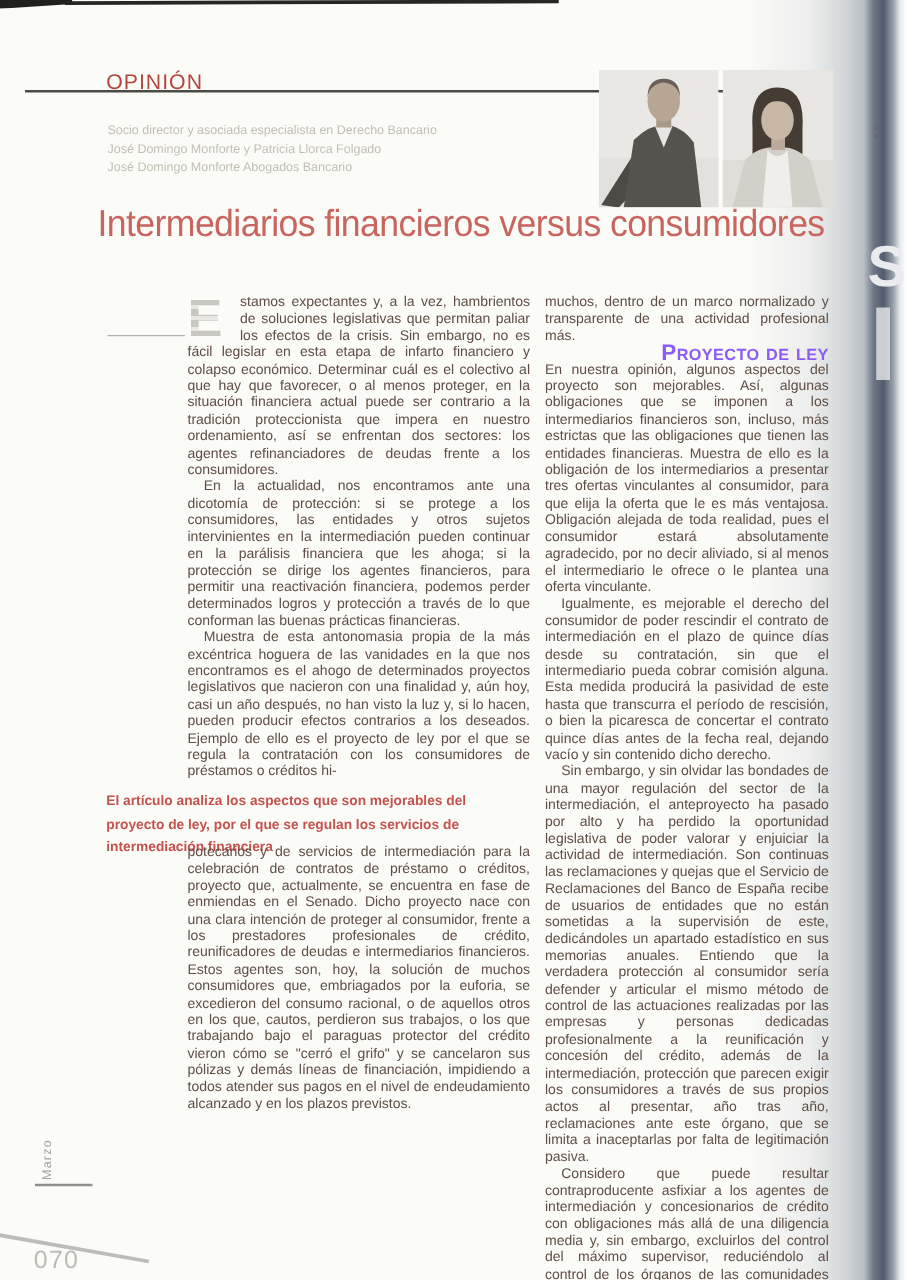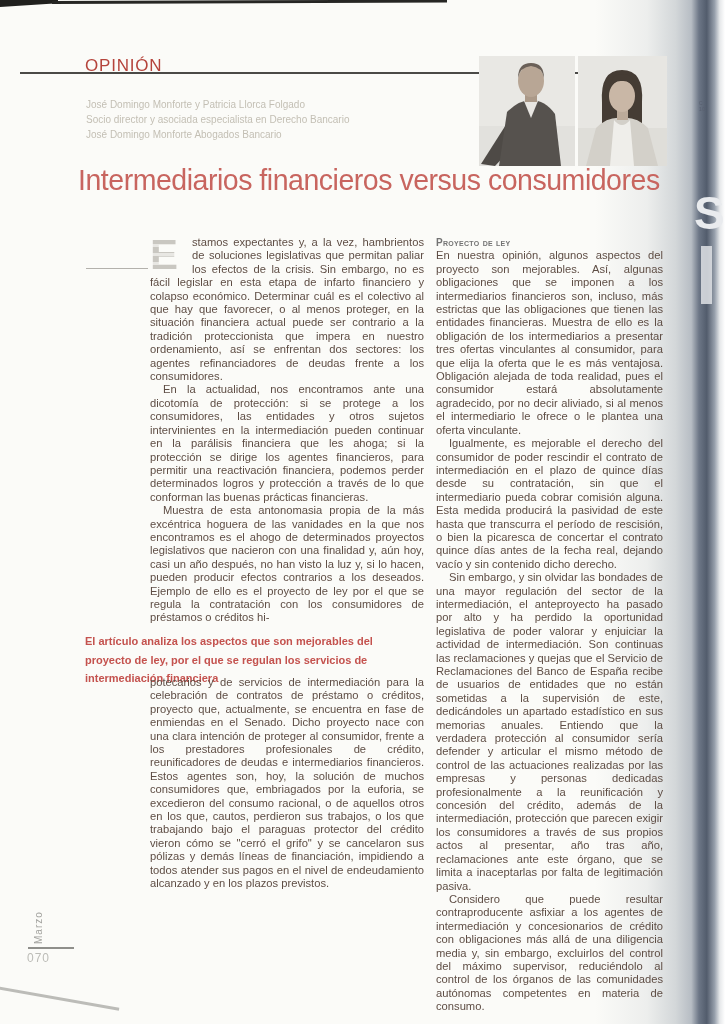--- a/index.html
+++ b/index.html
@@ -88,33 +88,33 @@
   }
   .dropcap-rule {
     position:absolute; left:86px; top:268px; width:62px; height:1px;
     background:#b3b1ac;
   }
   .pull-quote {
     position:absolute; left:85px; top:632px; width:318px;
     font-size:11px; line-height:18.5px; font-weight:bold; color:#c4524e;
   }
   .section-heading {
-    font-variant:small-caps; font-weight:bold; color:#737373;
-    font-size:10px; letter-spacing:0.3px; margin:8px 0 4px 0;
-    text-indent:0 !important; text-align:left;
+    font-variant:small-caps; font-weight:bold; color:#8b5cf6;
+    font-size:18px; letter-spacing:0.3px; margin:8px 0 4px 0;
+    text-indent:0 !important; text-align:right;
   }
   
   .month-vertical {
     position:absolute; left:33px; top:888px; height:56px;
     writing-mode:vertical-rl; transform:rotate(180deg);
     font-size:10px; letter-spacing:1px; color:#a2a29e;
   }
   .footer-rule { position:absolute; left:28px; top:947px; width:46px; height:2px;
     background:#8f8f8b; }
-  .page-number { position:absolute; left:27px; top:951px; font-size:12px;
+  .page-number { position:absolute; left:27px; top:997px; font-size:20px;
     letter-spacing:1px; color:#bcbcb7; }
 </style>
 </head>
 <body>
 
 <div class="page">
 
   <div class="page-curve"></div>
   <div class="edge-letter">S</div>
   <div class="edge-white-rect"></div>
@@ -123,22 +123,22 @@
     <div>10</div>
   </div>
   <div class="scan-top-corner"></div>
   <div class="scan-top-line"></div>
   <div class="scan-bottom-line"></div>
 
   <div class="opinion-label">OPINIÓN</div>
   <div class="header-rule"></div>
 
   <div class="byline">
+    <div>Socio director y asociada especialista en Derecho Bancario</div>
     <div>José Domingo Monforte y Patricia Llorca Folgado</div>
-    <div>Socio director y asociada especialista en Derecho Bancario</div>
     <div>José Domingo Monforte Abogados Bancario</div>
   </div>
 
   <div class="photo photo-man">
     <svg width="96" height="110" viewBox="0 0 96 110">
       <rect width="96" height="110" fill="#e9e8e4"></rect>
       <rect y="70" width="96" height="40" fill="#e2e1dd"></rect>
       <path d="M2 108 L30 64 L46 78 L16 110 Z" fill="#4e4a46"></path>
       <path d="M20 110 L28 56 Q40 44 52 44 Q66 44 76 58 L82 110 Z" fill="#56524e"></path>
       <path d="M45 45 L52 62 L59 45 Z" fill="#e8e6e2"></path>
@@ -169,20 +169,21 @@
     <p>Muestra de esta antonomasia propia de la más excéntrica hoguera de las vanidades en la que nos encontramos es el ahogo de determinados proyectos legislativos que nacieron con una finalidad y, aún hoy, casi un año después, no han visto la luz y, si lo hacen, pueden producir efectos contrarios a los deseados. Ejemplo de ello es el proyecto de ley por el que se regula la contratación con los consumidores de préstamos o créditos hi-</p>
   </div>
 
   <div class="pull-quote">El artículo analiza los aspectos que son mejorables del proyecto de ley, por el que se regulan los servicios de intermediación financiera</div>
 
   <div class="bodytext col-left-2">
     <p class="first">potecarios y de servicios de intermediación para la celebración de contratos de préstamo o créditos, proyecto que, actualmente, se encuentra en fase de enmiendas en el Senado. Dicho proyecto nace con una clara intención de proteger al consumidor, frente a los prestadores profesionales de crédito, reunificadores de deudas e intermediarios financieros. Estos agentes son, hoy, la solución de muchos consumidores que, embriagados por la euforia, se excedieron del consumo racional, o de aquellos otros en los que, cautos, perdieron sus trabajos, o los que trabajando bajo el paraguas protector del crédito vieron cómo se "cerró el grifo" y se cancelaron sus pólizas y demás líneas de financiación, impidiendo a todos atender sus pagos en el nivel de endeudamiento alcanzado y en los plazos previstos.</p>
   </div>
 
   <div class="bodytext col-right">
+    <p class="first">muchos, dentro de un marco normalizado y transparente de una actividad profesional más.</p>
     <p class="section-heading">Proyecto de ley</p>
     <p class="first">En nuestra opinión, algunos aspectos del proyecto son mejorables. Así, algunas obligaciones que se imponen a los intermediarios financieros son, incluso, más estrictas que las obligaciones que tienen las entidades financieras. Muestra de ello es la obligación de los intermediarios a presentar tres ofertas vinculantes al consumidor, para que elija la oferta que le es más ventajosa. Obligación alejada de toda realidad, pues el consumidor estará absolutamente agradecido, por no decir aliviado, si al menos el intermediario le ofrece o le plantea una oferta vinculante.</p>
     <p>Igualmente, es mejorable el derecho del consumidor de poder rescindir el contrato de intermediación en el plazo de quince días desde su contratación, sin que el intermediario pueda cobrar comisión alguna. Esta medida producirá la pasividad de este hasta que transcurra el período de rescisión, o bien la picaresca de concertar el contrato quince días antes de la fecha real, dejando vacío y sin contenido dicho derecho.</p>
     <p>Sin embargo, y sin olvidar las bondades de una mayor regulación del sector de la intermediación, el anteproyecto ha pasado por alto y ha perdido la oportunidad legislativa de poder valorar y enjuiciar la actividad de intermediación. Son continuas las reclamaciones y quejas que el Servicio de Reclamaciones del Banco de España recibe de usuarios de entidades que no están sometidas a la supervisión de este, dedicándoles un apartado estadístico en sus memorias anuales. Entiendo que la verdadera protección al consumidor sería defender y articular el mismo método de control de las actuaciones realizadas por las empresas y personas dedicadas profesionalmente a la reunificación y concesión del crédito, además de la intermediación, protección que parecen exigir los consumidores a través de sus propios actos al presentar, año tras año, reclamaciones ante este órgano, que se limita a inaceptarlas por falta de legitimación pasiva.</p>
     <p>Considero que puede resultar contraproducente asfixiar a los agentes de intermediación y concesionarios de crédito con obligaciones más allá de una diligencia media y, sin embargo, excluirlos del control del máximo supervisor, reduciéndolo al control de los órganos de las comunidades autónomas competentes en materia de consumo.</p>
 
   </div>
 
   <div class="month-vertical">Marzo</div>
   <div class="footer-rule"></div>

